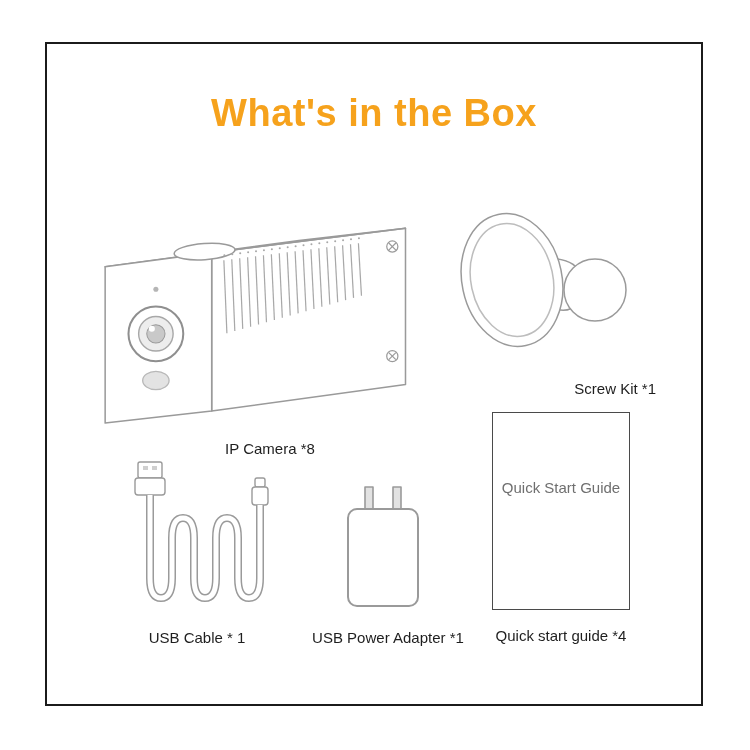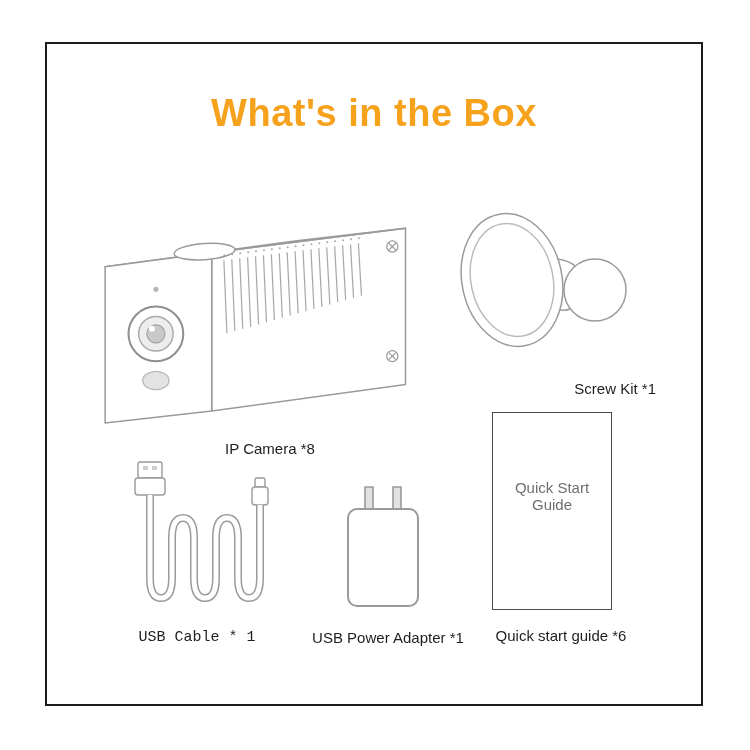--- a/index.html
+++ b/index.html
@@ -15,33 +15,33 @@
     position:absolute;left:0;top:92px;width:748px;margin:0;
     text-align:center;font-size:38px;font-weight:700;color:#F6A21C;
     letter-spacing:0.5px;
   }
   svg{position:absolute;overflow:visible;}
   .camera{left:95px;top:195px;width:345px;height:235px;}
   .mount{left:455px;top:198px;width:185px;height:175px;}
   .cable{left:128px;top:458px;width:152px;height:162px;}
   .adapter{left:338px;top:482px;width:92px;height:132px;}
   .guide{
-    position:absolute;left:492px;top:412px;width:120px;height:198px;
+    position:absolute;left:492px;top:412px;width:138px;height:198px;
     border:1.5px solid #4a4a4a;background:#fff;box-sizing:border-box;
     text-align:center;
   }
   .guide span{
     display:block;margin-top:66px;color:#6f6f6f;font-size:15px;
   }
   .label{
     position:absolute;font-size:15px;color:#1e1e1e;text-align:center;
   }
   .lbl-screwkit{left:456px;top:380px;width:200px;text-align:right;}
   .lbl-camera{left:170px;top:440px;width:200px;}
-  .lbl-cable{left:107px;top:629px;width:180px;font-family:Liberation Mono, monospace;}
+  .lbl-cable{left:107px;top:629px;width:180px;}
   .lbl-adapter{left:288px;top:629px;width:200px;}
   .lbl-guide{left:466px;top:627px;width:190px;}
 </style>
 </head>
 <body>
 
 <div>
 
   <div class="frame"></div>
 
@@ -146,15 +146,15 @@
   </svg>
 
   <div class="guide">
     <span>Quick Start Guide</span>
   </div>
 
   <div class="label lbl-screwkit">Screw Kit  *1</div>
   <div class="label lbl-camera">IP Camera  *8</div>
   <div class="label lbl-cable">USB Cable  * 1</div>
   <div class="label lbl-adapter">USB Power Adapter  *1</div>
-  <div class="label lbl-guide">Quick start guide  *6</div>
+  <div class="label lbl-guide">Quick start guide  *4</div>
 
 </div>
 
 </body></html>

